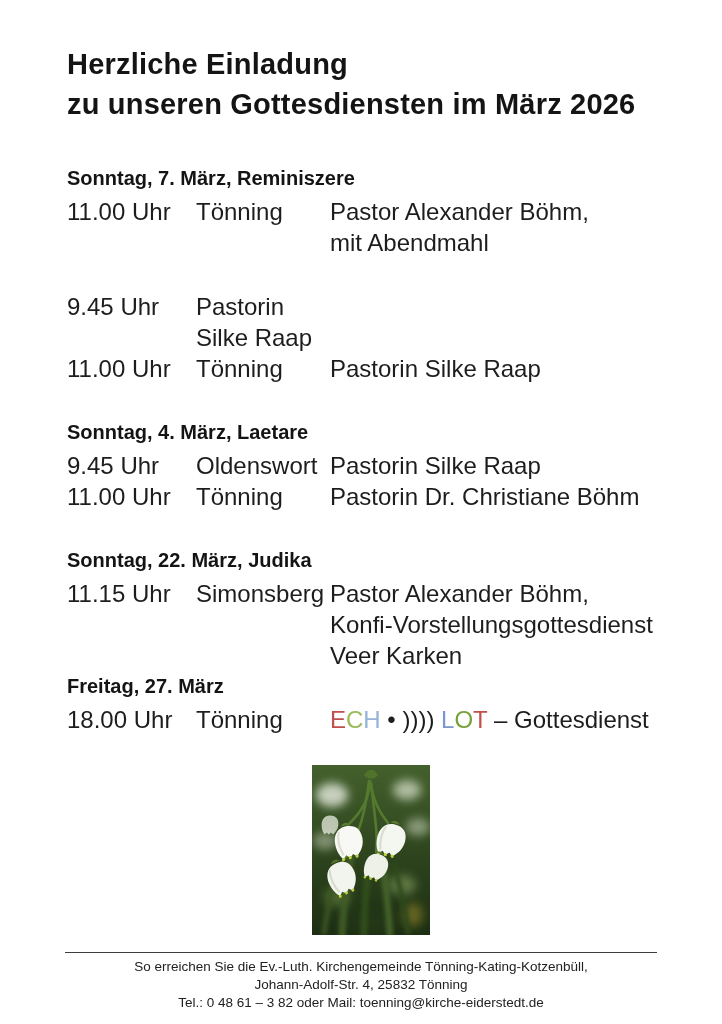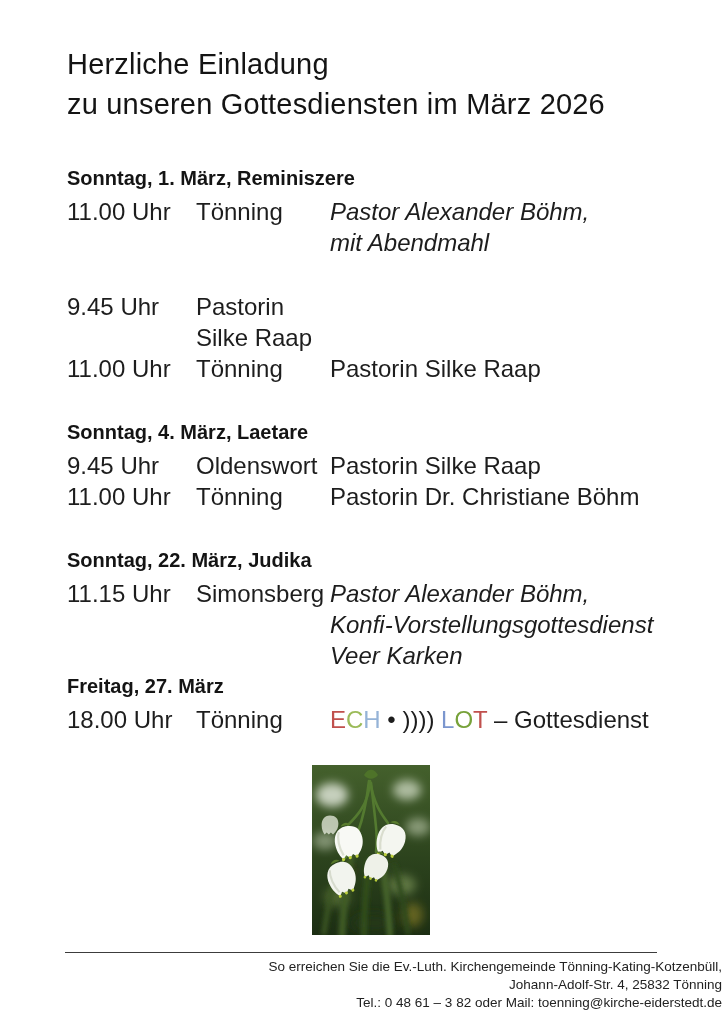--- a/index.html
+++ b/index.html
@@ -9,55 +9,55 @@
     box-sizing:border-box;
     background:#ffffff;
     color:#1d1d1d;
     font-family:"Liberation Sans","DejaVu Sans",sans-serif;
     padding-top:44px;
     overflow:hidden;
   }
   .content { padding:0 48px 0 67px; }
 
   h1.title {
-    font-size:29px; font-weight:400; line-height:40px;
+    font-size:29px; font-weight:700; line-height:40px;
     margin:0 0 39px 0; color:#141414; letter-spacing:.2px;
   }
 
   .section { margin:0 0 33px 0; }
   .section.no-gap { margin-bottom:0; }
   h2.day {
     font-size:20px; font-weight:700; line-height:31px;
     margin:0 0 2px 0; color:#141414;
   }
   .row {
     display:grid; grid-template-columns:129px 134px 1fr;
     font-size:24px; line-height:31px; color:#1d1d1d;
   }
-  .detail-line { display:block;font-style:italic; }
+  .detail-line { display:block; }
 
   .photo-wrap { margin-top:30px; text-align:center; }
   .photo-wrap svg { display:inline-block; vertical-align:top; }
 
-  .footer { margin-top:17px; text-align:right; font-size:13.5px; line-height:18px; color:#222; }
+  .footer { margin-top:17px; text-align:center; font-size:13.5px; line-height:18px; color:#222; }
   .rule { width:592px; margin:0 auto 5px auto; border-top:1.4px solid #3c3c3c; height:0; }
 </style>
 </head>
 <body>
 
 <div class="page">
   <div class="content">
 
     <h1 class="title">
       <span>Herzliche Einladung</span><br>
       <span>zu unseren Gottesdiensten im März 2026</span>
     </h1>
 
     <div class="section">
-      <h2 class="day">Sonntag, 1. März, Reminiszere</h2>
+      <h2 class="day">Sonntag, 7. März, Reminiszere</h2>
       <div class="row">
         <span>11.00 Uhr</span>
         <span>Tönning</span>
         <span>
           <span class="detail-line">Pastor Alexander Böhm,</span>
           <span class="detail-line">mit Abendmahl</span>
         </span>
       </div>
     </div>
 

